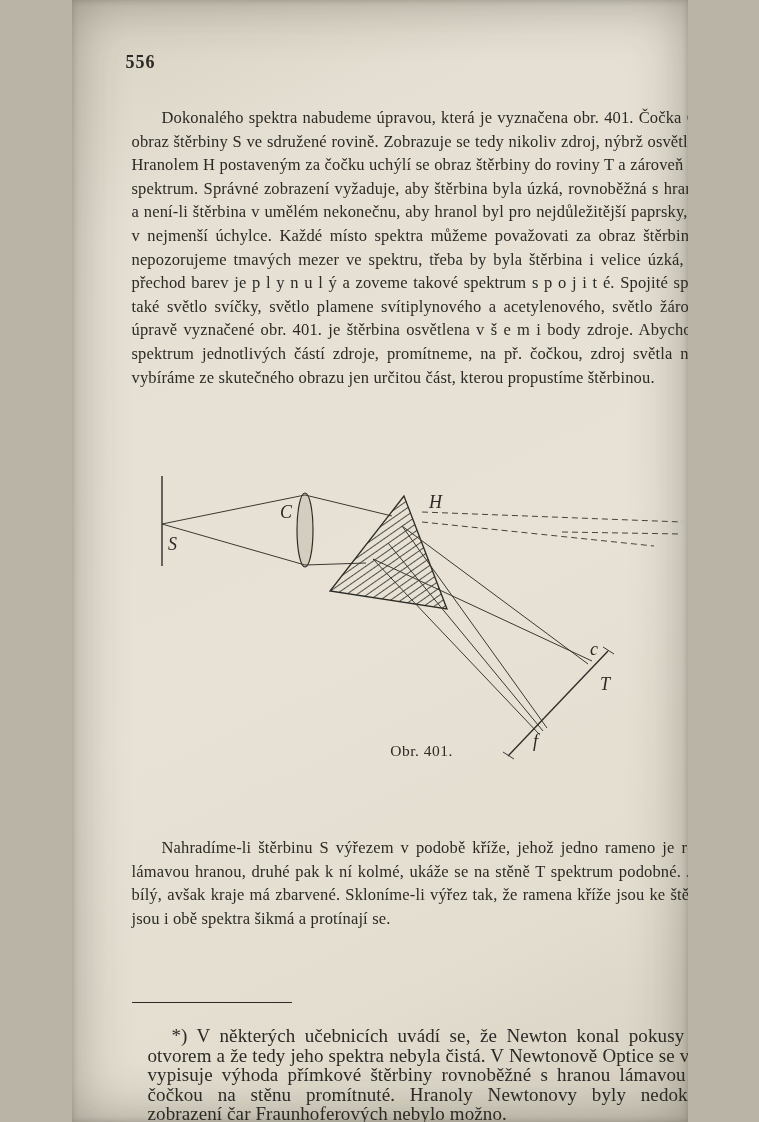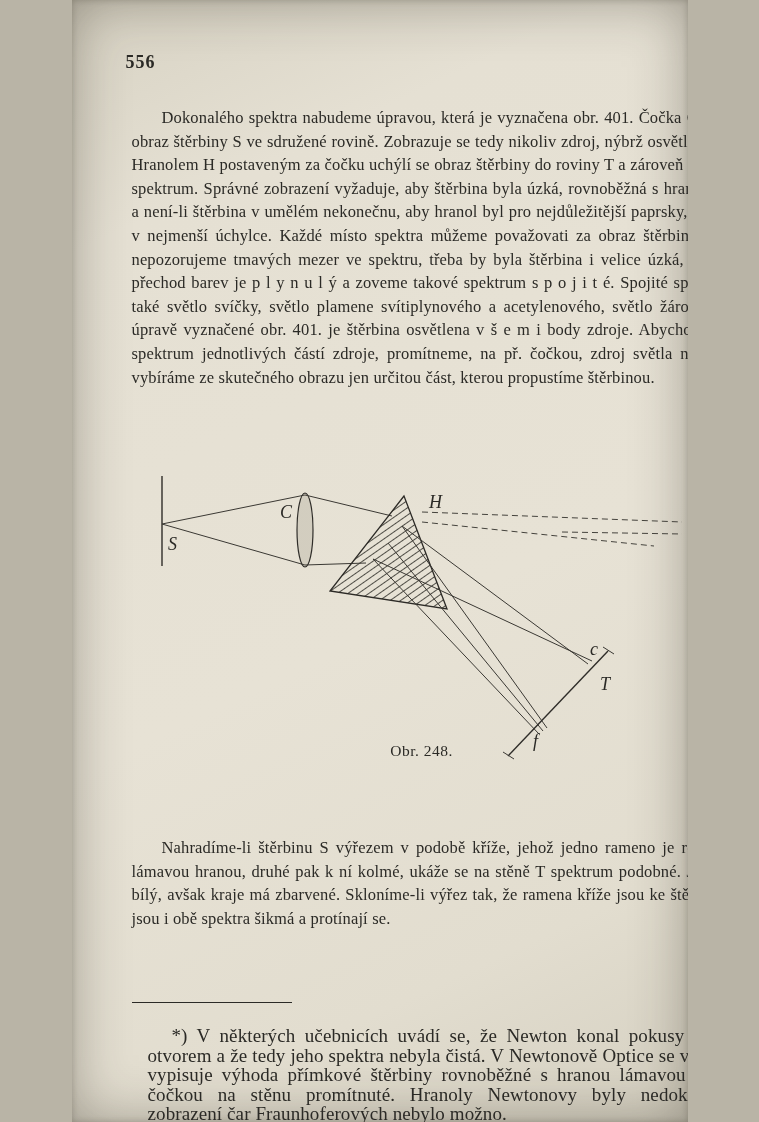--- a/index.html
+++ b/index.html
@@ -121,21 +121,21 @@
       <line class="thin" x1="231" y1="93" x2="450" y2="195"></line>
       <line class="thin" x1="260" y1="60" x2="446" y2="198"></line>
 
       <line class="ln" x1="366" y1="290" x2="466" y2="185"></line>
       <line class="thin" x1="361" y1="286" x2="372" y2="293"></line>
       <line class="thin" x1="461" y1="181" x2="472" y2="188"></line>
       <text class="lbl" x="448" y="189">c</text>
       <text class="lbl" x="458" y="224">T</text>
       <text class="lbl" x="391" y="281">f</text>
     </svg>
-    <figcaption class="fig-caption">Obr. 248.</figcaption>
+    <figcaption class="fig-caption">Obr. 401.</figcaption>
   </figure>
 
   <p id="p2" class="body-par">Nahradíme-li štěrbinu S výřezem v podobě kříže, jehož jedno rameno je rovnoběžné s lámavou hranou, druhé pak k ní kolmé, ukáže se na stěně T spektrum podobné. Jeho střed je bílý, avšak kraje má zbarvené. Skloníme-li výřez tak, že ramena kříže jsou ke štěrbině šikmá, jsou i obě spektra šikmá a protínají se.</p>
 
 
   <div class="footnote-rule"></div>
   <p class="footnote">*) V některých učebnicích uvádí se, že Newton konal pokusy s kruhovým otvorem a že tedy jeho spektra nebyla čistá. V Newtonově Optice se však výslovně vypisuje výhoda přímkové štěrbiny rovnoběžné s hranou lámavou postavené a čočkou na stěnu promítnuté. Hranoly Newtonovy byly nedokonalé, takže zobrazení čar Fraunhoferových nebylo možno.</p>
 
 </div>
 

